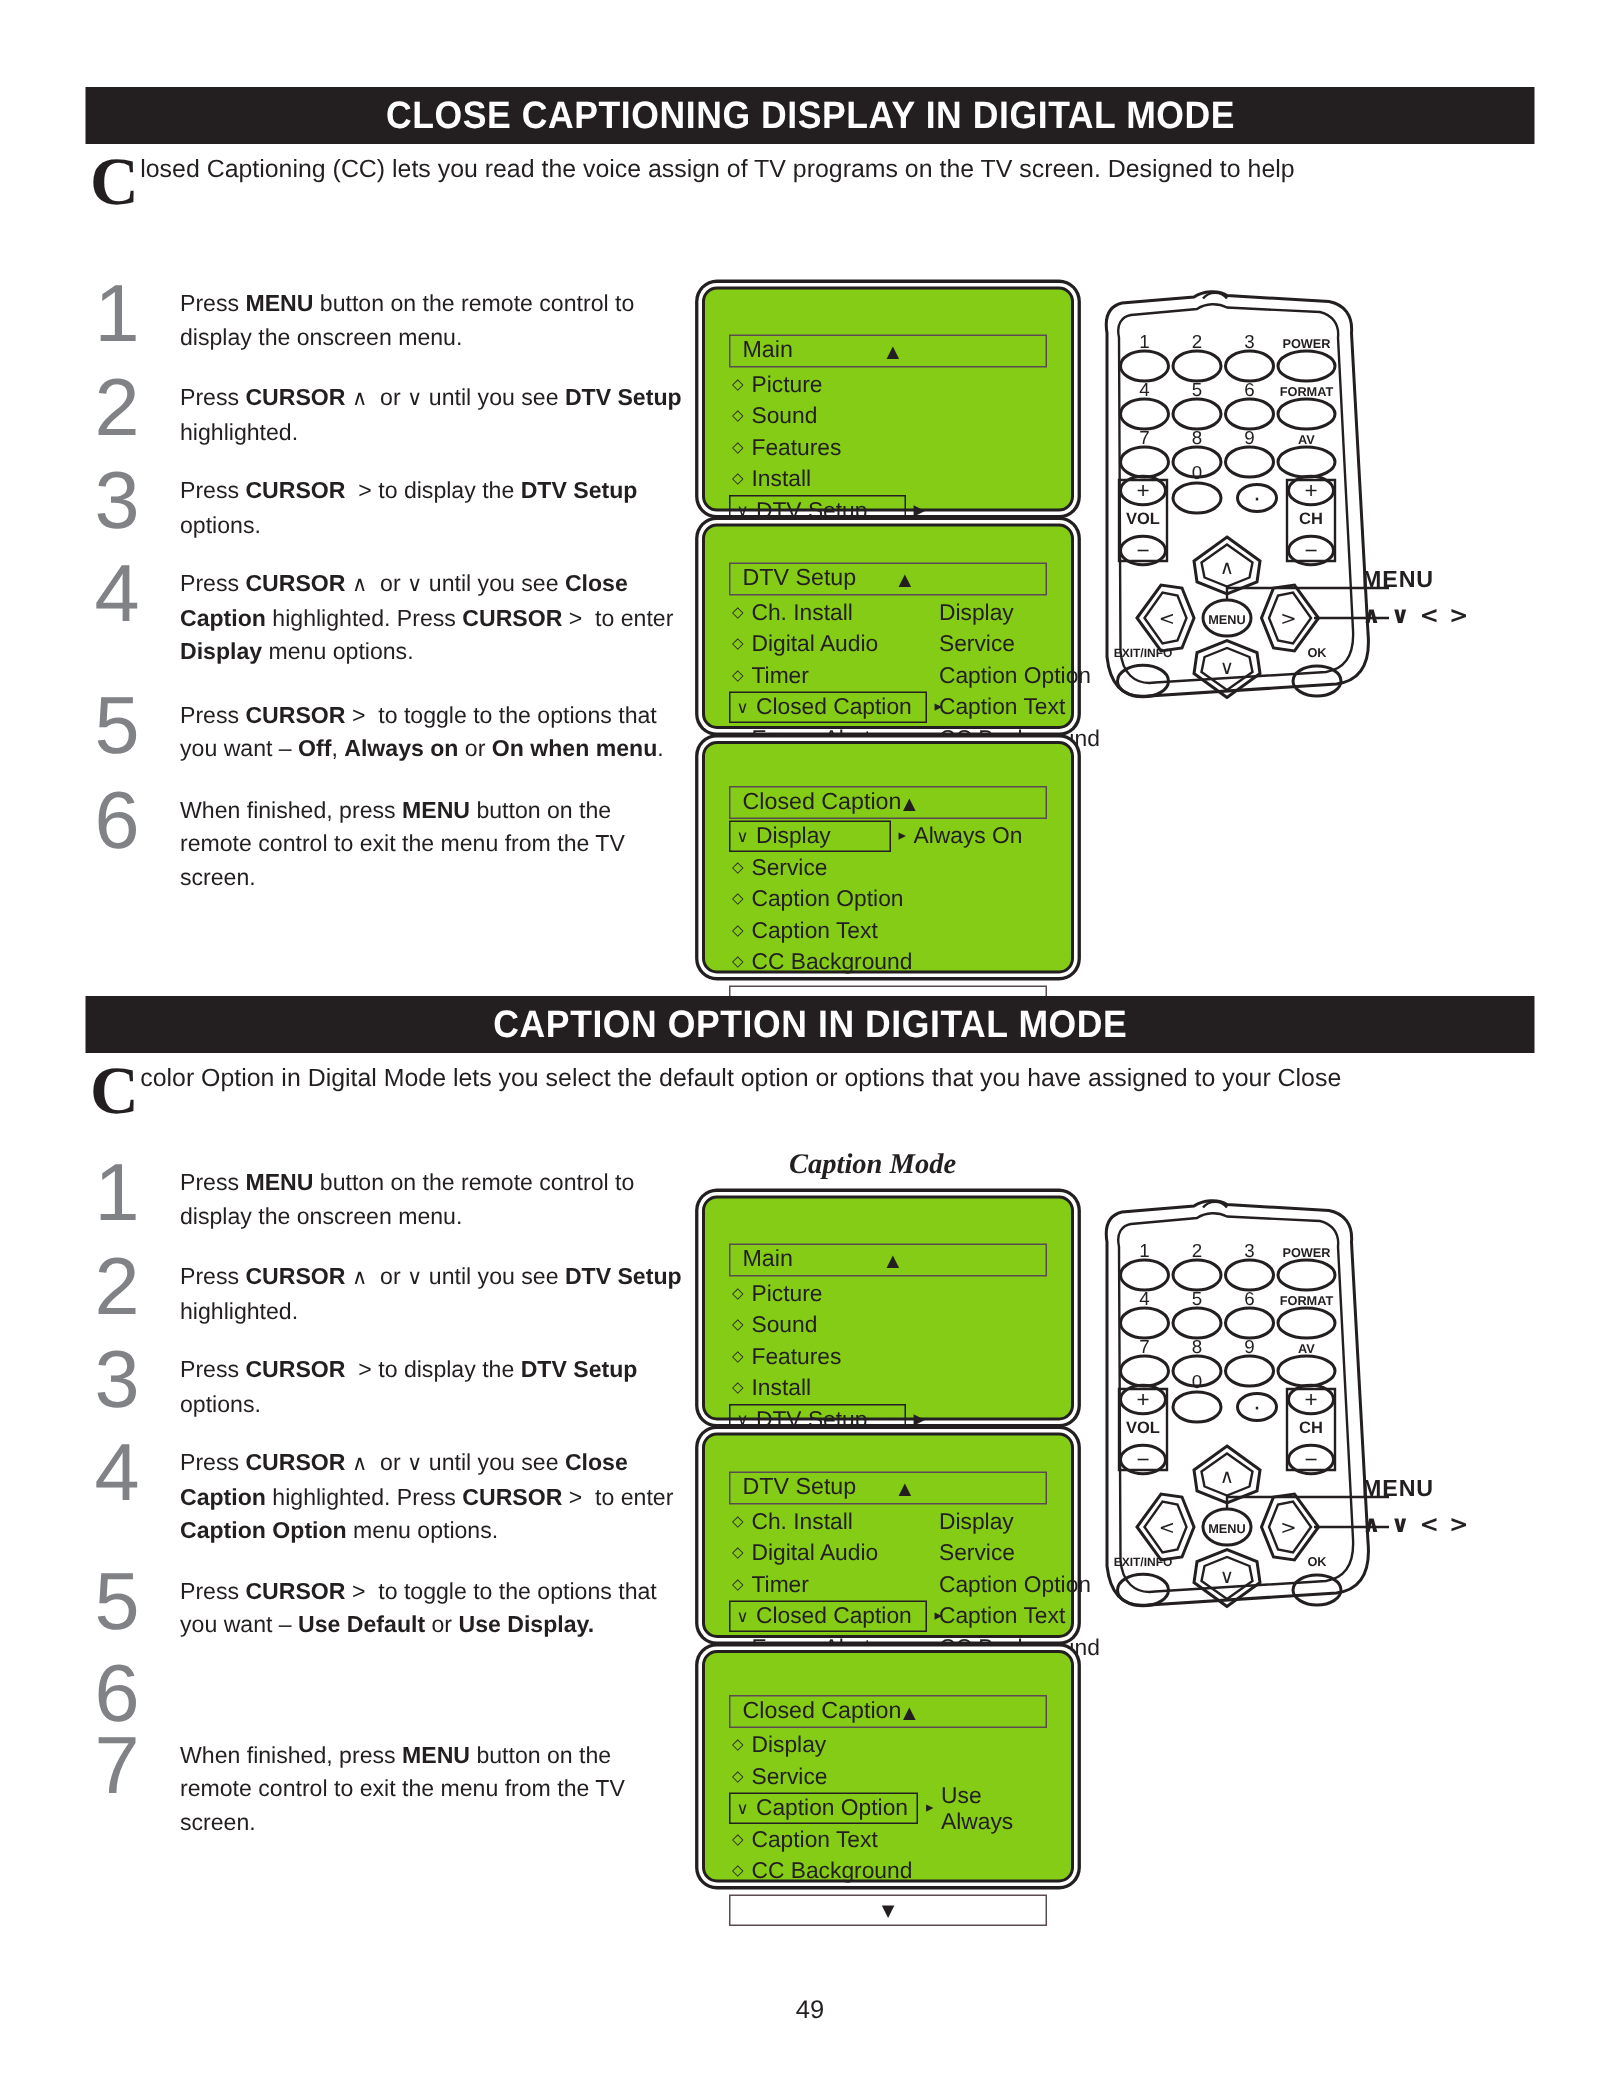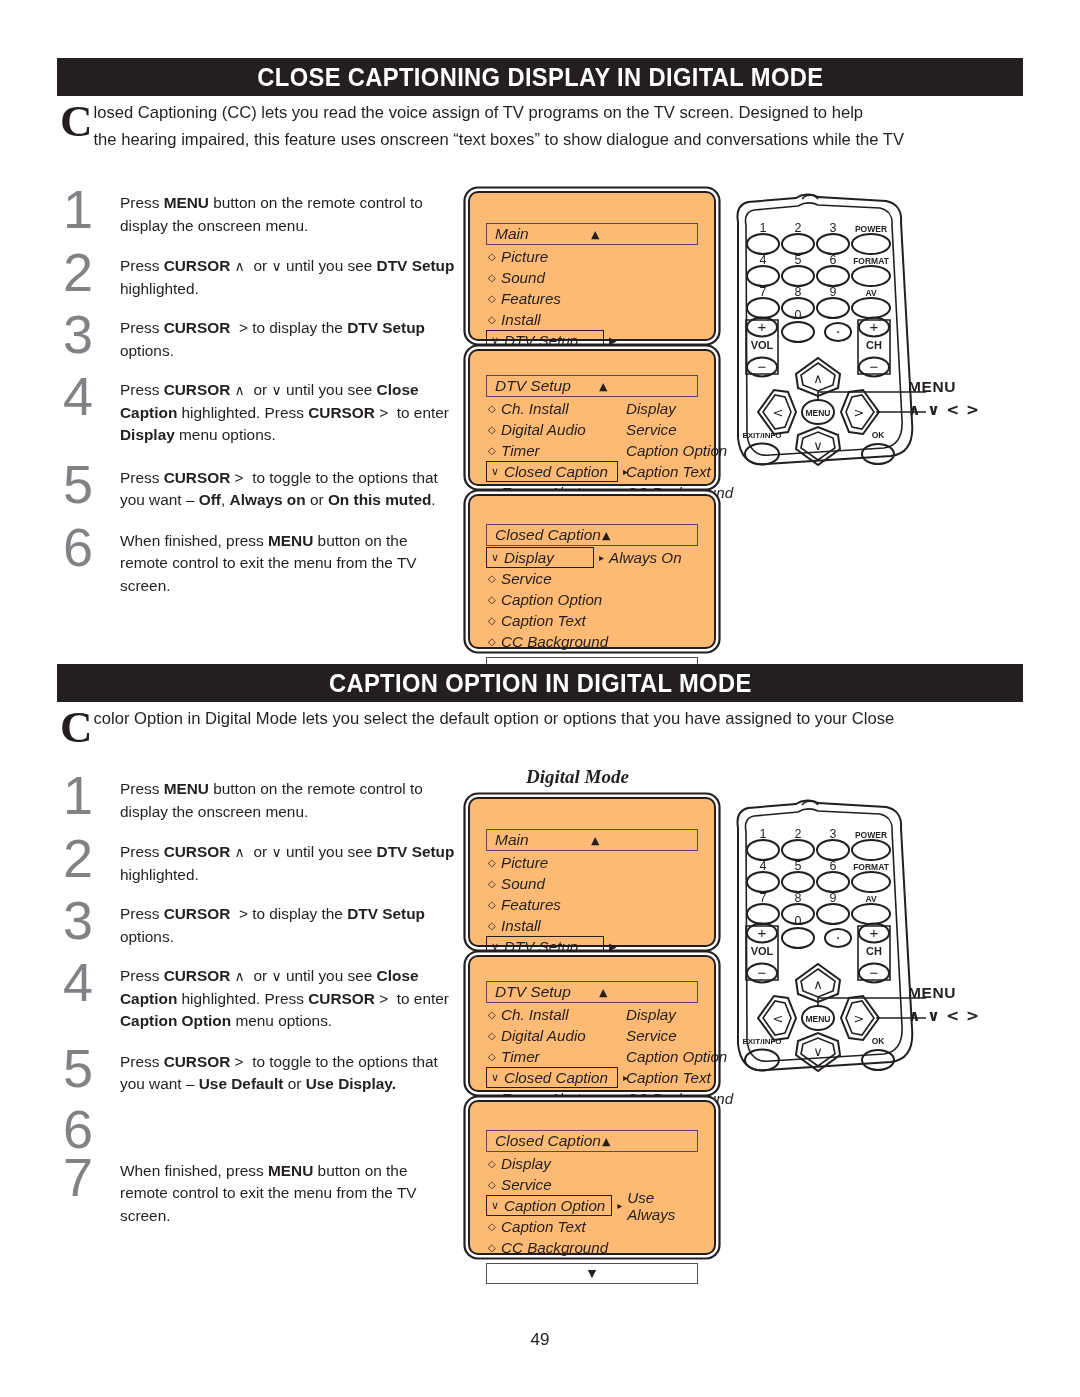--- a/index.html
+++ b/index.html
@@ -79,24 +79,23 @@
   }
   .step-body b { font-weight: bold; }
   .step-body .ar { font-family: "DejaVu Sans", sans-serif; font-size: 14px; }
 
   
   .tv-stack { position: absolute; }
   .tv-panel {
     position: relative;
     border: 2.2px solid #231f20;
     border-radius: 10px;
-    background: #fdba74;
+    background: #84cc16;
     box-shadow: 0 0 0 2.4px #fff, 0 0 0 4.6px #231f20;
     padding: 0;
-    font-style: italic;
   }
   .tv-inner { padding: 14px 16px 10px 16px; }
   .menu-head {
     border: 1.6px solid #5a4a52;
     height: 22px;
     display: flex; align-items: center;
     padding: 0 8px;
     font-size: 15.5px;
     position: relative;
   }
@@ -185,21 +184,20 @@
 </head>
 <body>
 
 <div class="banner" style="top:58px;">
   <span class="banner-text">CLOSE CAPTIONING DISPLAY IN DIGITAL MODE</span>
 </div>
 
 <div class="intro" style="top:100px;">
   <span class="dropcap">C</span>
   <span class="ln">losed Captioning (CC) lets you read the voice assign of TV programs on the TV screen.  Designed to help</span>
-  <span class="ln">the hearing impaired, this feature uses onscreen “text boxes” to show dialogue and conversations while the TV</span>
 </div>
 
 <div class="steps" id="steps-1" style="top:186px;">
     <div class="step" style="margin-top: 0px;">
       <div class="step-num">1</div>
       <div class="step-body">Press <b>MENU</b> button on the remote control to display the onscreen menu.</div>
     </div>
     <div class="step" style="margin-top: 12px;">
       <div class="step-num">2</div>
       <div class="step-body">Press <b>CURSOR</b> <span class="ar">∧</span>&nbsp; or <span class="ar">∨</span> until you see <b>DTV Setup</b> highlighted.</div>
@@ -207,21 +205,21 @@
     <div class="step" style="margin-top: 11px;">
       <div class="step-num">3</div>
       <div class="step-body">Press <b>CURSOR</b> &nbsp;&gt; to display the <b>DTV Setup</b> options.</div>
     </div>
     <div class="step" style="margin-top: 11px;">
       <div class="step-num">4</div>
       <div class="step-body">Press <b>CURSOR</b> <span class="ar">∧</span>&nbsp; or <span class="ar">∨</span> until you see <b>Close Caption</b> highlighted.  Press <b>CURSOR</b> &gt; &nbsp;to enter <b>Display</b> menu options.</div>
     </div>
     <div class="step" style="margin-top: 14px;">
       <div class="step-num">5</div>
-      <div class="step-body">Press <b>CURSOR</b> &gt; &nbsp;to toggle to the options that you want – <b>Off</b>, <b>Always on</b> or <b>On this muted</b>.</div>
+      <div class="step-body">Press <b>CURSOR</b> &gt; &nbsp;to toggle to the options that you want – <b>Off</b>, <b>Always on</b> or <b>On when menu</b>.</div>
     </div>
     <div class="step" style="margin-top: 12px;">
       <div class="step-num">6</div>
       <div class="step-body">When finished, press <b>MENU</b> button on the remote control to exit the menu from the TV screen.</div>
     </div>
   </div>
 
 <div class="tv-stack" id="tvstack-1" style="left:468px; top:191px; width:248px;">
     <div class="tv-panel" style="height: 150px; margin-top: 0px;">
       <div class="tv-inner" style="padding-top: 30px;">
@@ -407,21 +405,21 @@
 
 <div class="banner" style="top:664px;">
   <span class="banner-text">CAPTION OPTION IN DIGITAL MODE</span>
 </div>
 
 <div class="intro" style="top:706px;">
   <span class="dropcap">C</span>
   <span class="ln">color Option in Digital Mode lets you select the default option or options that you have assigned to your Close</span>
 </div>
 
-<div class="mode-label" style="left:526px; top:766px;">Digital Mode</div>
+<div class="mode-label" style="left:526px; top:766px;">Caption Mode</div>
 
 <div class="steps" id="steps-2" style="top:772px;">
     <div class="step" style="margin-top: 0px;">
       <div class="step-num">1</div>
       <div class="step-body">Press <b>MENU</b> button on the remote control to display the onscreen menu.</div>
     </div>
     <div class="step" style="margin-top: 12px;">
       <div class="step-num">2</div>
       <div class="step-body">Press <b>CURSOR</b> <span class="ar">∧</span>&nbsp; or <span class="ar">∨</span> until you see <b>DTV Setup</b> highlighted.</div>
     </div>

